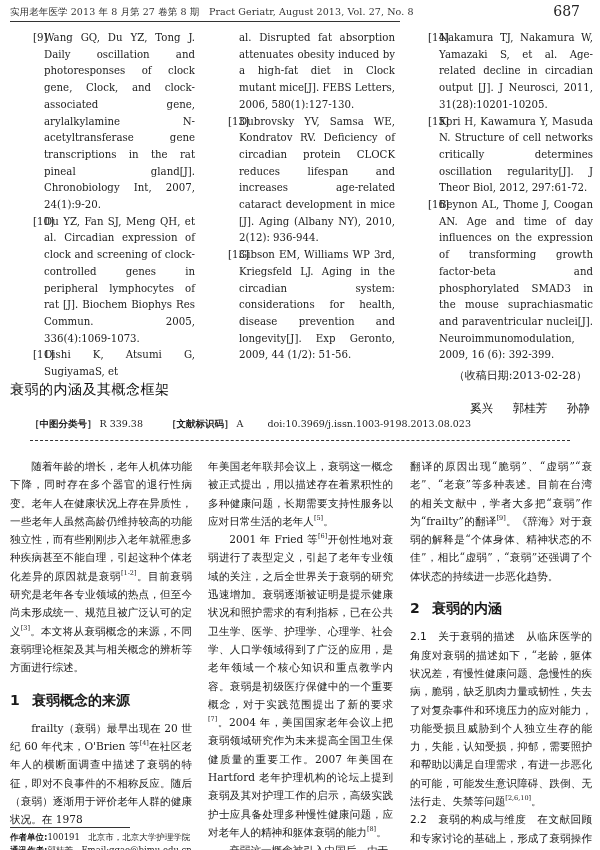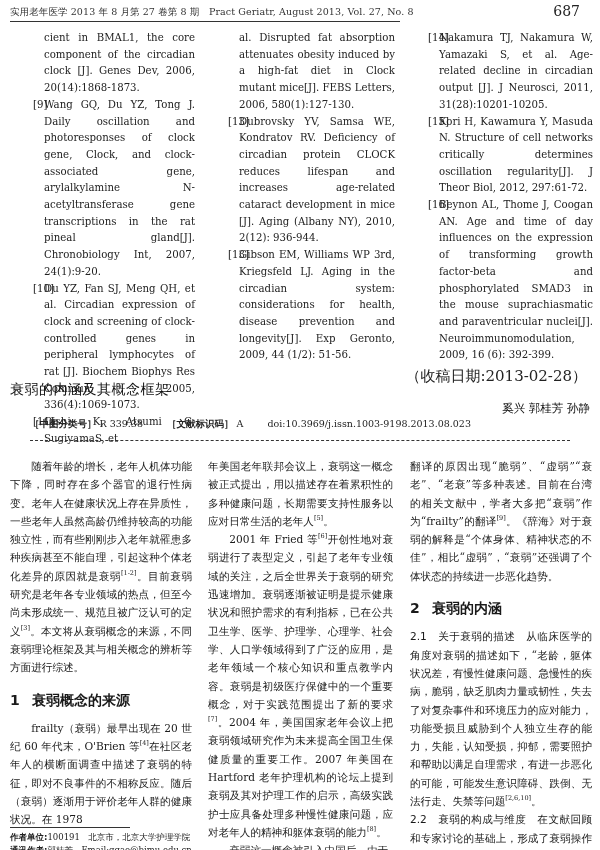--- a/index.html
+++ b/index.html
@@ -11,27 +11,27 @@
   .hdr-page { position:absolute; right:10px; top:3px; font-size:14px; color:#222; }
 
   .refs { position:absolute; top:30px; left:0; width:600px; }
   .ref-col { position:absolute; top:0; font-size:10.2px; line-height:16.7px; text-align:justify; }
   .ref-col.c1 { left:10px; width:185px; }
   .ref-col.c2 { left:205px; width:190px; }
   .ref-col.c3 { left:405px; width:188px; }
   .ref { position:relative; padding-left:34px; margin:0; }
   .ref .num { position:absolute; left:0; top:0;padding-left:23px; }
   .ref.cont { padding-left:34px; }
-  .received { text-align:right; font-size:15px; margin-top:4px; padding-right:6px; }
+  .received { text-align:right; font-size:11px; margin-top:4px; padding-right:6px; }
 
   .title { position:absolute; left:10px; top:372px; font-family:"DejaVu Sans","Liberation Sans",sans-serif;
            font-size:14px; font-weight:normal; color:#111; letter-spacing:0.5px; }
   .authors { position:absolute; right:10px; top:401px; font-family:"DejaVu Sans","Liberation Sans",sans-serif;
              font-size:11.5px; color:#111; }
-  .authors span { }
+  .authors span { margin-left:16px; }
   .meta { position:absolute; left:30px; top:418px; font-size:9.5px; color:#222; white-space:nowrap; }
   .meta .lbl { font-family:"DejaVu Sans","Liberation Sans",sans-serif; font-weight:bold; }
   .meta .gap { display:inline-block; width:18px; }
   .dash-rule { position:absolute; left:30px; top:440px; width:540px; border-top:1.5px dashed #333; }
 
   .body-col { position:absolute; top:457px; font-size:10.6px; line-height:18.3px; text-align:justify; color:#1a1a1a; }
   .body-col.b1 { left:10px; width:182px; }
   .body-col.b2 { left:208px; width:185px; }
   .body-col.b3 { left:410px; width:182px; }
   .body-col p { margin:0; }
@@ -49,21 +49,20 @@
 <body>
 
 <div class="hdr">
   <div class="hdr-left">实用老年医学 2013 年 8 月第 27 卷第 8 期　Pract Geriatr, August 2013, Vol. 27, No. 8</div>
   <div class="hdr-rule"></div>
   <div class="hdr-page">687</div>
 </div>
 
 <div class="refs">
   <div class="ref-col c1">
-    <p class="ref cont"><span class="num"></span><span>cient in BMAL1, the core component of the circadian clock [J]. Genes Dev, 2006, 20(14):1868-1873.</span></p>
     <p class="ref"><span class="num">[9]</span><span>Wang GQ, Du YZ, Tong J. Daily oscillation and photoresponses of clock gene, Clock, and clock-associated gene, arylalkylamine N-acetyltransferase gene transcriptions in the rat pineal gland[J]. Chronobiology Int, 2007, 24(1):9-20.</span></p>
     <p class="ref"><span class="num">[10]</span><span>Du YZ, Fan SJ, Meng QH, et al. Circadian expression of clock and screening of clock-controlled genes in peripheral lymphocytes of rat [J]. Biochem Biophys Res Commun. 2005, 336(4):1069-1073.</span></p>
     <p class="ref"><span class="num">[11]</span><span>Oishi K, Atsumi G, SugiyamaS, et</span></p>
   </div>
   <div class="ref-col c2">
     <p class="ref cont"><span class="num"></span><span>al. Disrupted fat absorption attenuates obesity induced by a high-fat diet in Clock mutant mice[J]. FEBS Letters, 2006, 580(1):127-130.</span></p>
     <p class="ref"><span class="num">[13]</span><span>Dubrovsky YV, Samsa WE, Kondratov RV. Deficiency of circadian protein CLOCK reduces lifespan and increases age-related cataract development in mice [J]. Aging (Albany NY), 2010, 2(12): 936-944.</span></p>
     <p class="ref"><span class="num">[13]</span><span>Gibson EM, Williams WP 3rd, Kriegsfeld LJ. Aging in the circadian system: considerations for health, disease prevention and longevity[J]. Exp Geronto, 2009, 44 (1/2): 51-56.</span></p>
   </div>
   <div class="ref-col c3">

